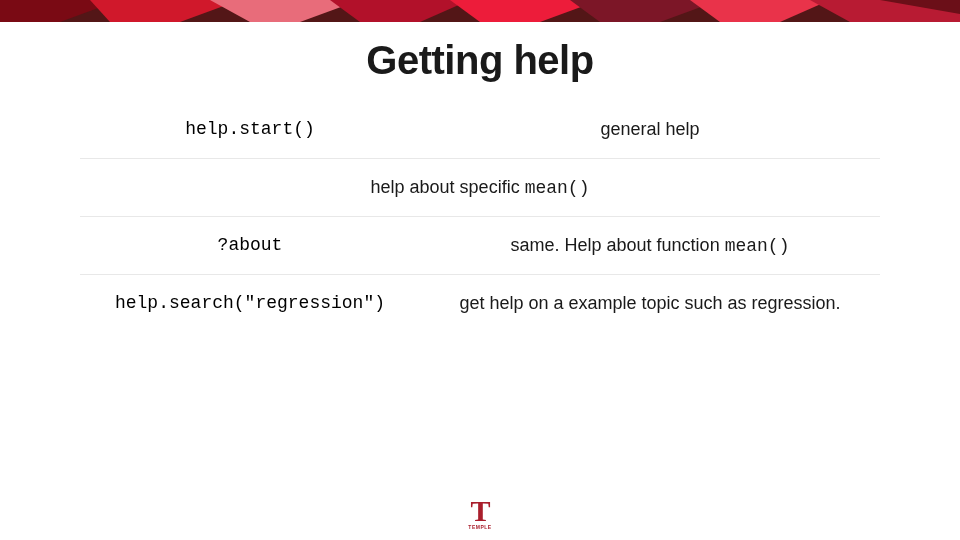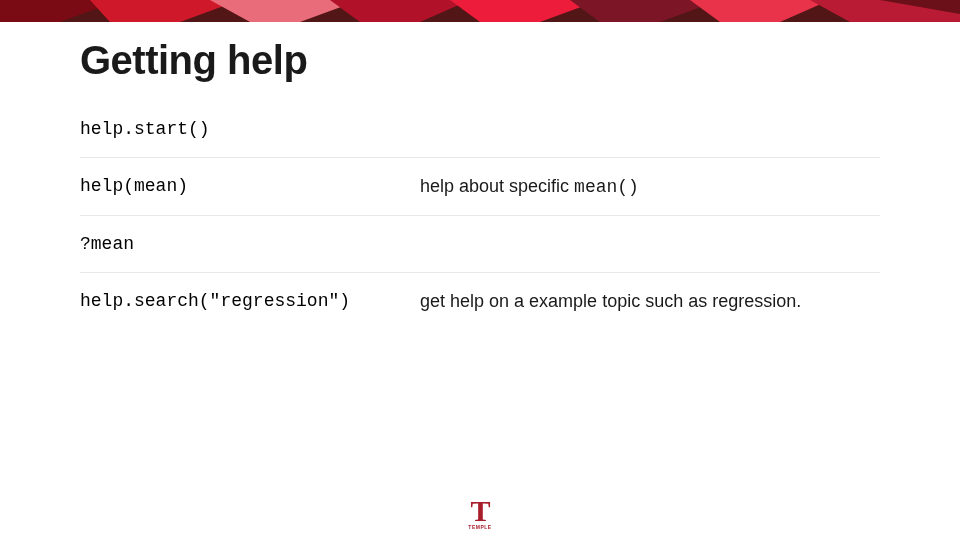--- a/index.html
+++ b/index.html
@@ -13,20 +13,21 @@
   }
   .banner {
     position: relative;
     width: 100%;
     height: 22px;
     overflow: hidden;
   }
   .banner svg { display: block; }
   .content {
     padding: 16px 80px 0 80px;
+    text-align: center;
   }
   .title {
     font-size: 40px;
     font-weight: 700;
     color: #1a1a1a;
     margin-bottom: 28px;
     letter-spacing: -0.5px;
   }
   .table-area {
     width: 100%;
@@ -96,31 +97,36 @@
   </svg>
 </div>
 
 <div class="content">
   <h1 class="title">Getting help</h1>
 
   <div class="table-area">
 
     <div class="row">
       <div class="cmd">help.start()</div>
+      <div class="desc">
+        <span>general help</span><span class="mono"></span><span></span>
+      </div>
     </div>
 
     <div class="row">
-      <div class="cmd">help(mean)</div>
       <div class="desc">
         <span>help about specific </span><span class="mono">mean()</span><span></span>
       </div>
     </div>
 
     <div class="row">
-      <div class="cmd">?mean</div>
+      <div class="cmd">?about</div>
+      <div class="desc">
+        <span>same. Help about function </span><span class="mono">mean()</span><span></span>
+      </div>
     </div>
 
 
     <div class="row">
       <div class="cmd">help.search("regression")</div>
       <div class="desc">
         <span>get help on a example topic such as regression.</span><span class="mono"></span><span></span>
       </div>
     </div>
 

